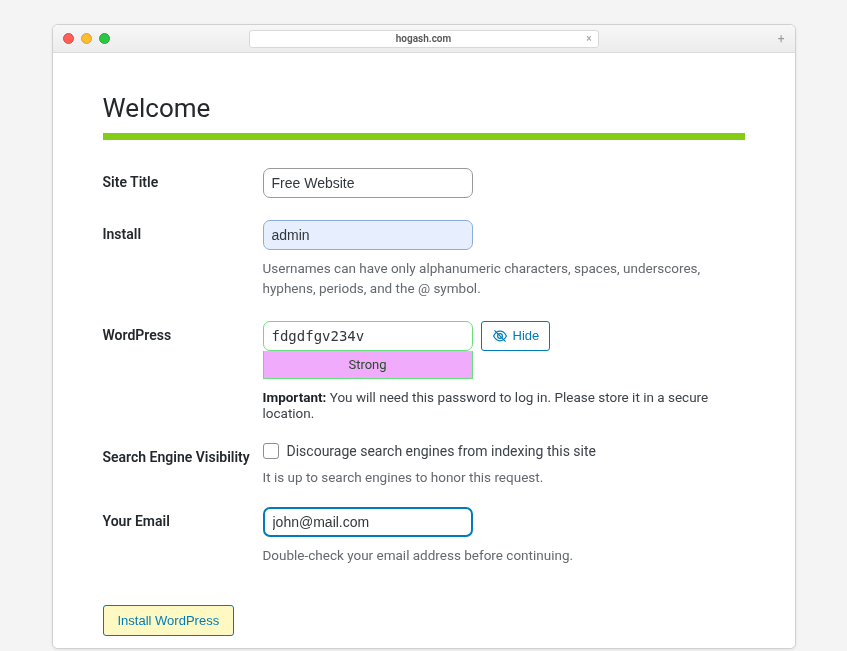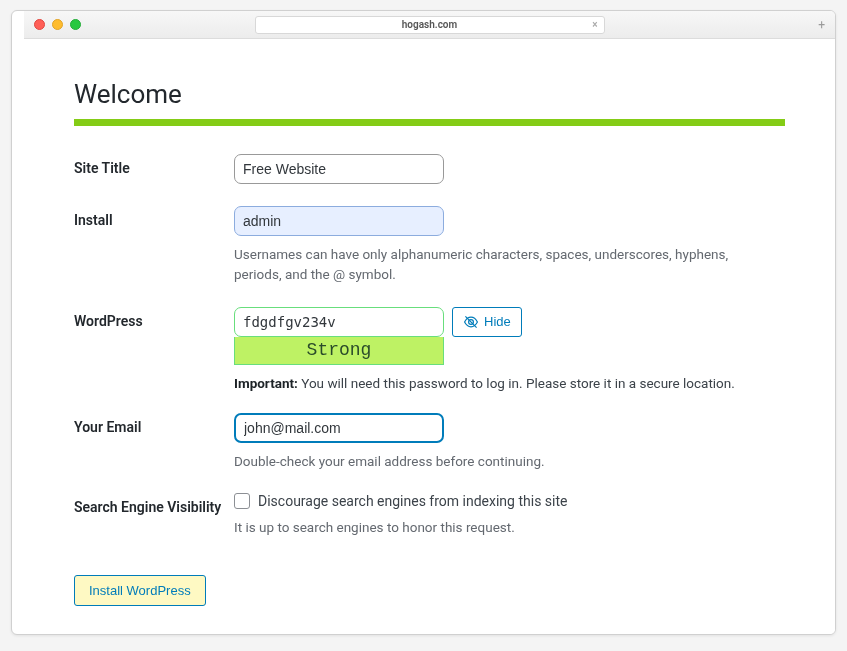--- a/index.html
+++ b/index.html
@@ -4,29 +4,28 @@
   <style>
     * { margin: 0; padding: 0; box-sizing: border-box; }
     body {
       font-family: -apple-system, BlinkMacSystemFont, "Segoe UI", Roboto, sans-serif;
       background: #f4f4f4;
       width: 847px;
       height: 651px;
       overflow: hidden;
     }
     .browser-window {
-      width: 825px;
+      width: 744px;
       height: 625px;
-      margin: 10px auto;
+      margin: 24px auto;
       background: #fff;
       border: 1px solid #d0d0d0;
       border-radius: 6px;
       box-shadow: 0 1px 3px rgba(0,0,0,0.08);
       overflow: hidden;
-      padding-left: 12px;
     }
     .title-bar {
       height: 28px;
       background: linear-gradient(#f7f7f7, #ececec);
       border-bottom: 1px solid #dcdcdc;
       display: flex;
       align-items: center;
       padding: 0 10px;
       position: relative;
     }
@@ -128,29 +127,28 @@
     .pw-inner { display: flex; flex-direction: column; }
     input.pw-input {
       width: 210px;
       border-color: #68de7c;
       font-family: Consolas, Monaco, monospace;
       font-size: 14px;
     }
     .pw-strength {
       width: 210px;
       height: 28px;
-      background: #bef264;
+      background: #f0abfc;
       border: 1px solid #68de7c;
       border-top: none;
       display: flex;
       align-items: center;
       justify-content: center;
-      font-size: 18px;
+      font-size: 13px;
       color: #2a4b2a;
-      font-family: Liberation Mono, monospace;
     }
     .hide-btn {
       height: 30px;
       border: 1px solid #007cba;
       background: #fff;
       color: #007cba;
       border-radius: 3px;
       padding: 0 10px;
       font-size: 13px;
       display: flex;
@@ -240,34 +238,34 @@
               <span>Hide</span>
             </button>
           </div>
           <div class="important-note">
             <b>Important:</b><span> You will need this password to log in. Please store it in a secure location.</span>
           </div>
         </div>
       </div>
 
       <div class="form-row">
-        <label class="row-label">Your Email</label>
-        <div class="row-content">
-          <input type="text" class="focused" value="john@mail.com" style="">
-          <div class="description">Double-check your email address before continuing.</div>
-        </div>
-      </div>
-
-      <div class="form-row">
         <label class="row-label">Search Engine Visibility</label>
         <div class="row-content">
           <div class="checkbox-row">
             <input type="checkbox" style="">
             <span>Discourage search engines from indexing this site</span>
           </div>
           <div class="sev-hint">It is up to search engines to honor this request.</div>
         </div>
       </div>
 
+      <div class="form-row">
+        <label class="row-label">Your Email</label>
+        <div class="row-content">
+          <input type="text" class="focused" value="john@mail.com" style="">
+          <div class="description">Double-check your email address before continuing.</div>
+        </div>
+      </div>
+
       <button class="install-btn">Install WordPress</button>
     </div>
   </div>
 </div>
 
 </body></html>

